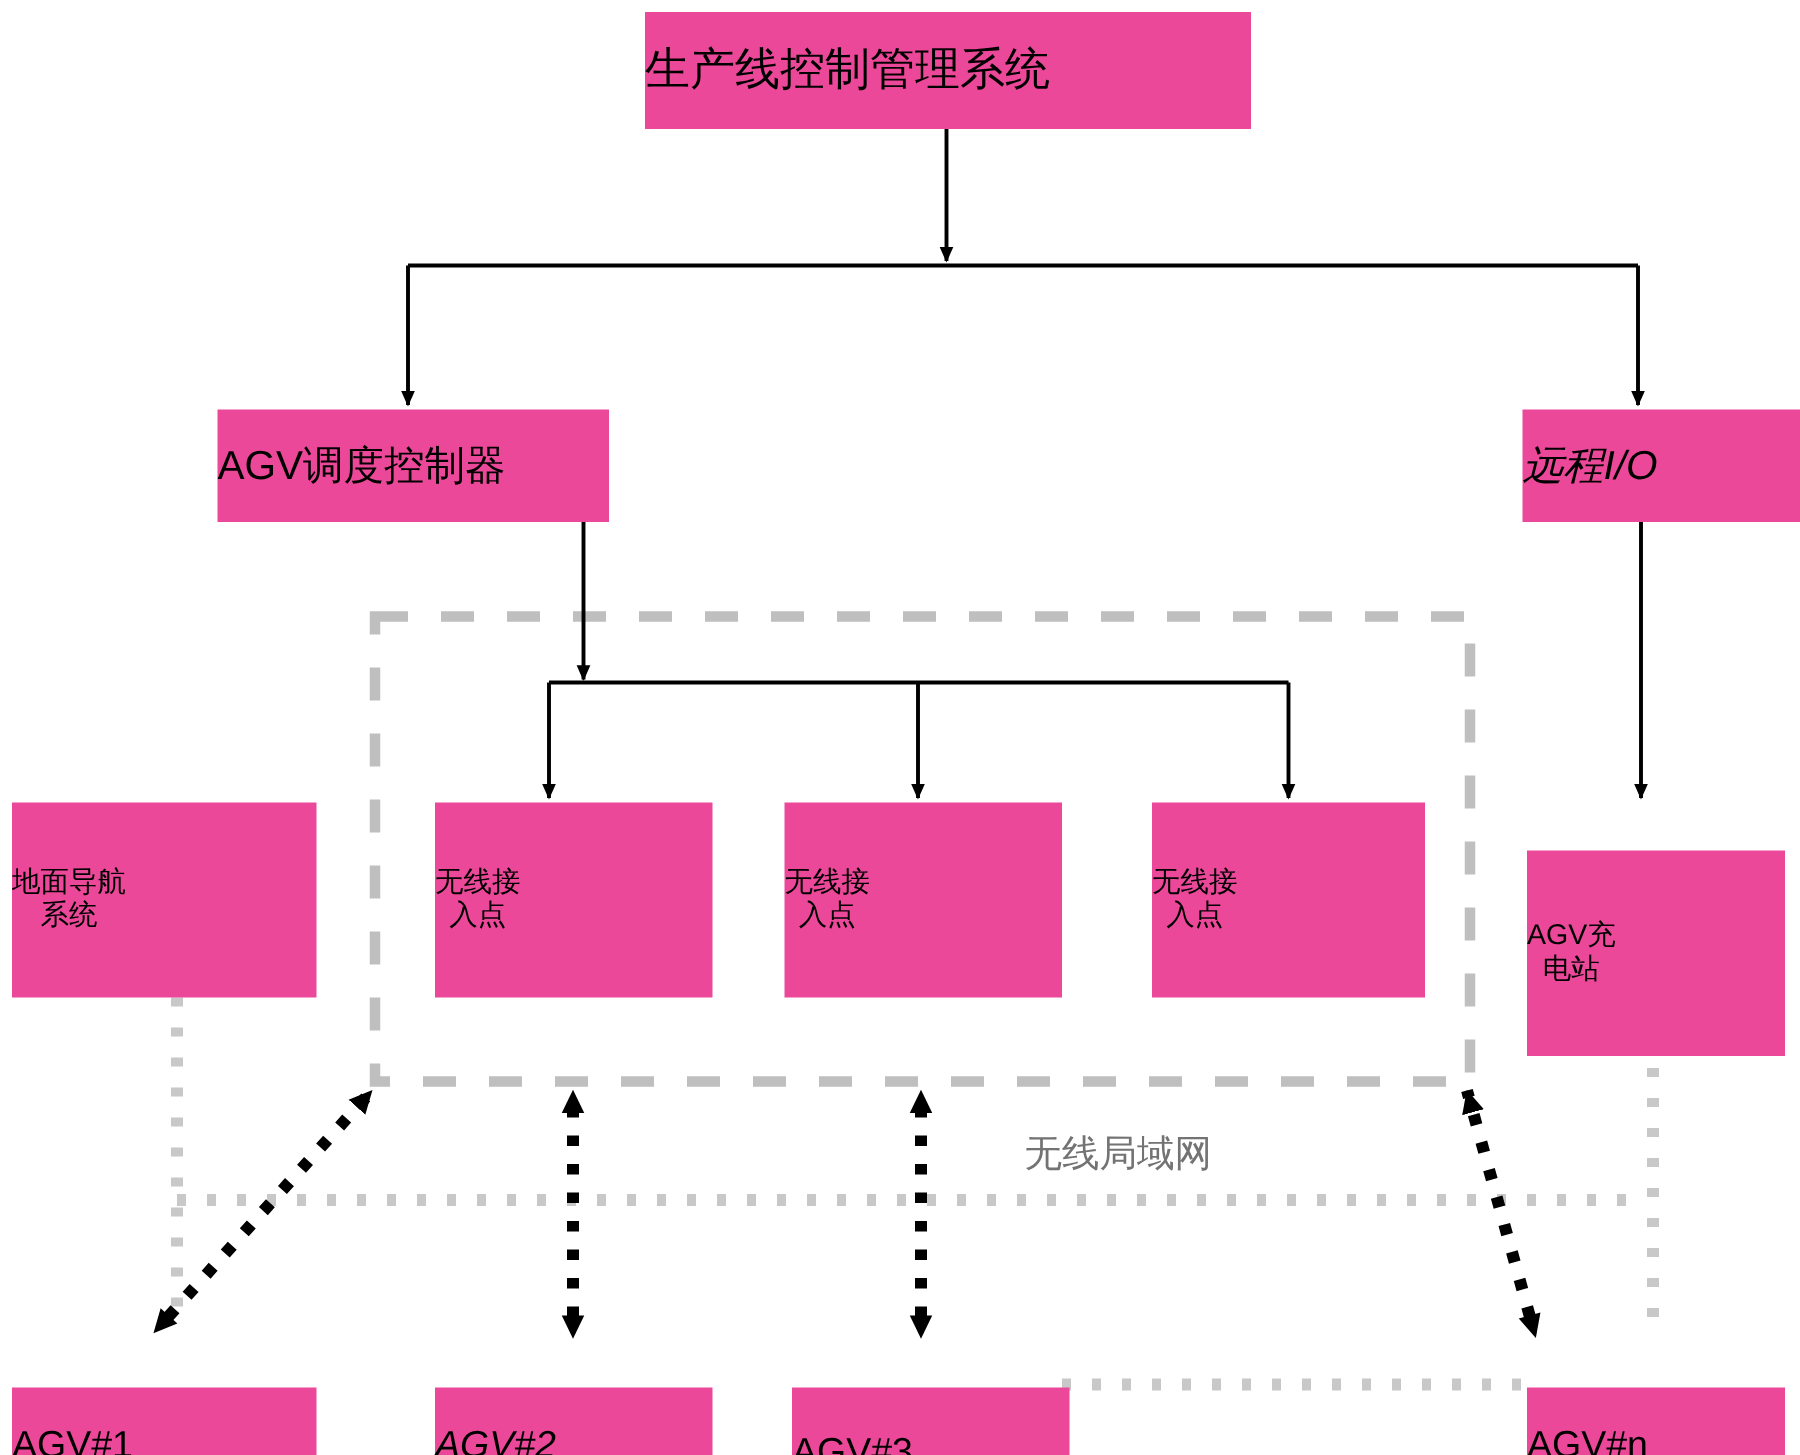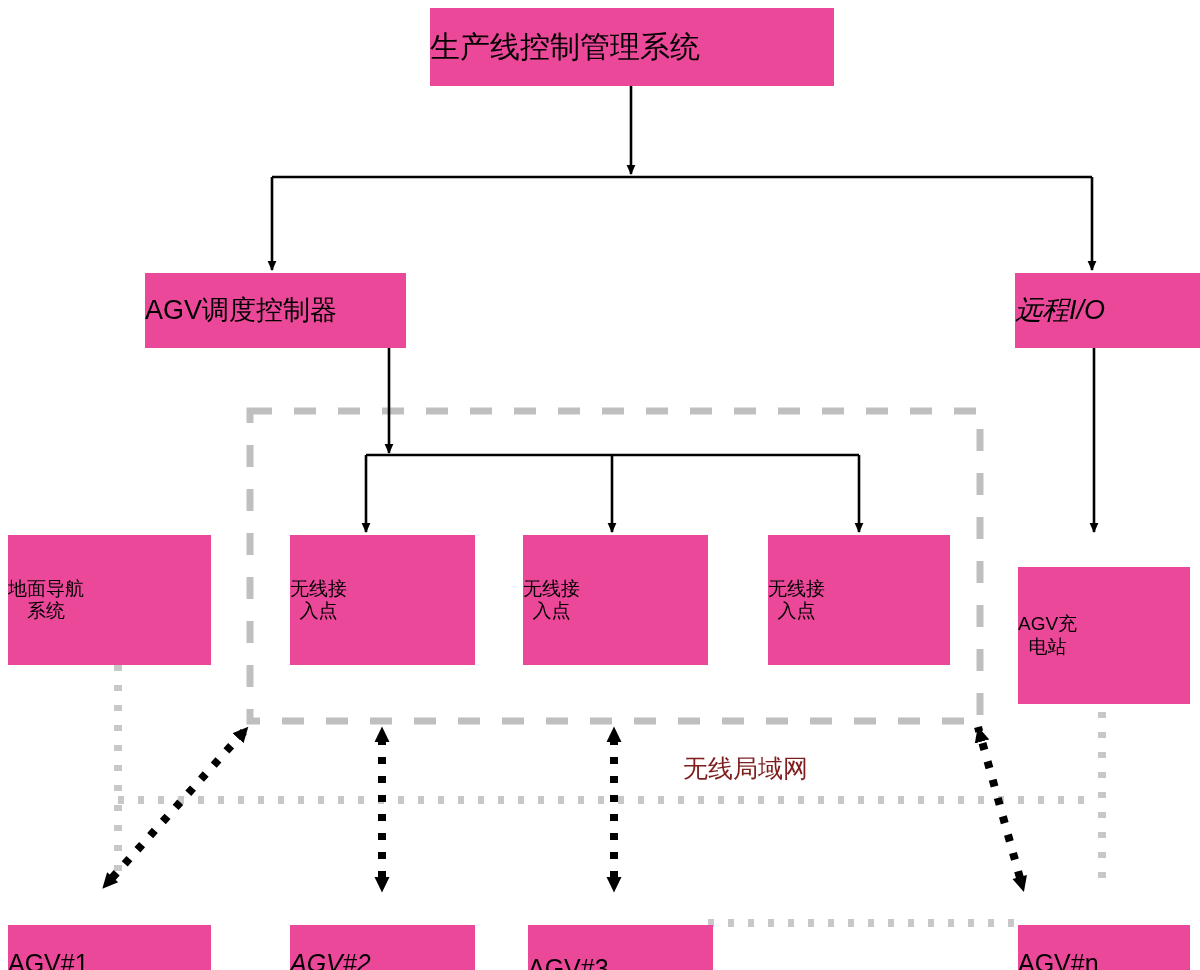--- a/index.html
+++ b/index.html
@@ -37,21 +37,21 @@
     box-sizing: border-box;
     white-space: pre-line;
   }
   .t-title { font-size: 30px; }
   .t-mid   { font-size: 27px; }
   .t-leaf  { font-size: 19px; }
   .t-agv   { font-size: 25px; margin-top: 40px; }
   .wlan-label {
     position: absolute;
     font-size: 25px;
-    color: #7f1d1d;
+    color: #737373;
     white-space: nowrap;
   }
 </style>
 </head>
 <body>
 
 <div id="diagram-root">
 
   <svg class="layer" viewBox="0 0 1200 970" xmlns="http://www.w3.org/2000/svg">
     <defs>

